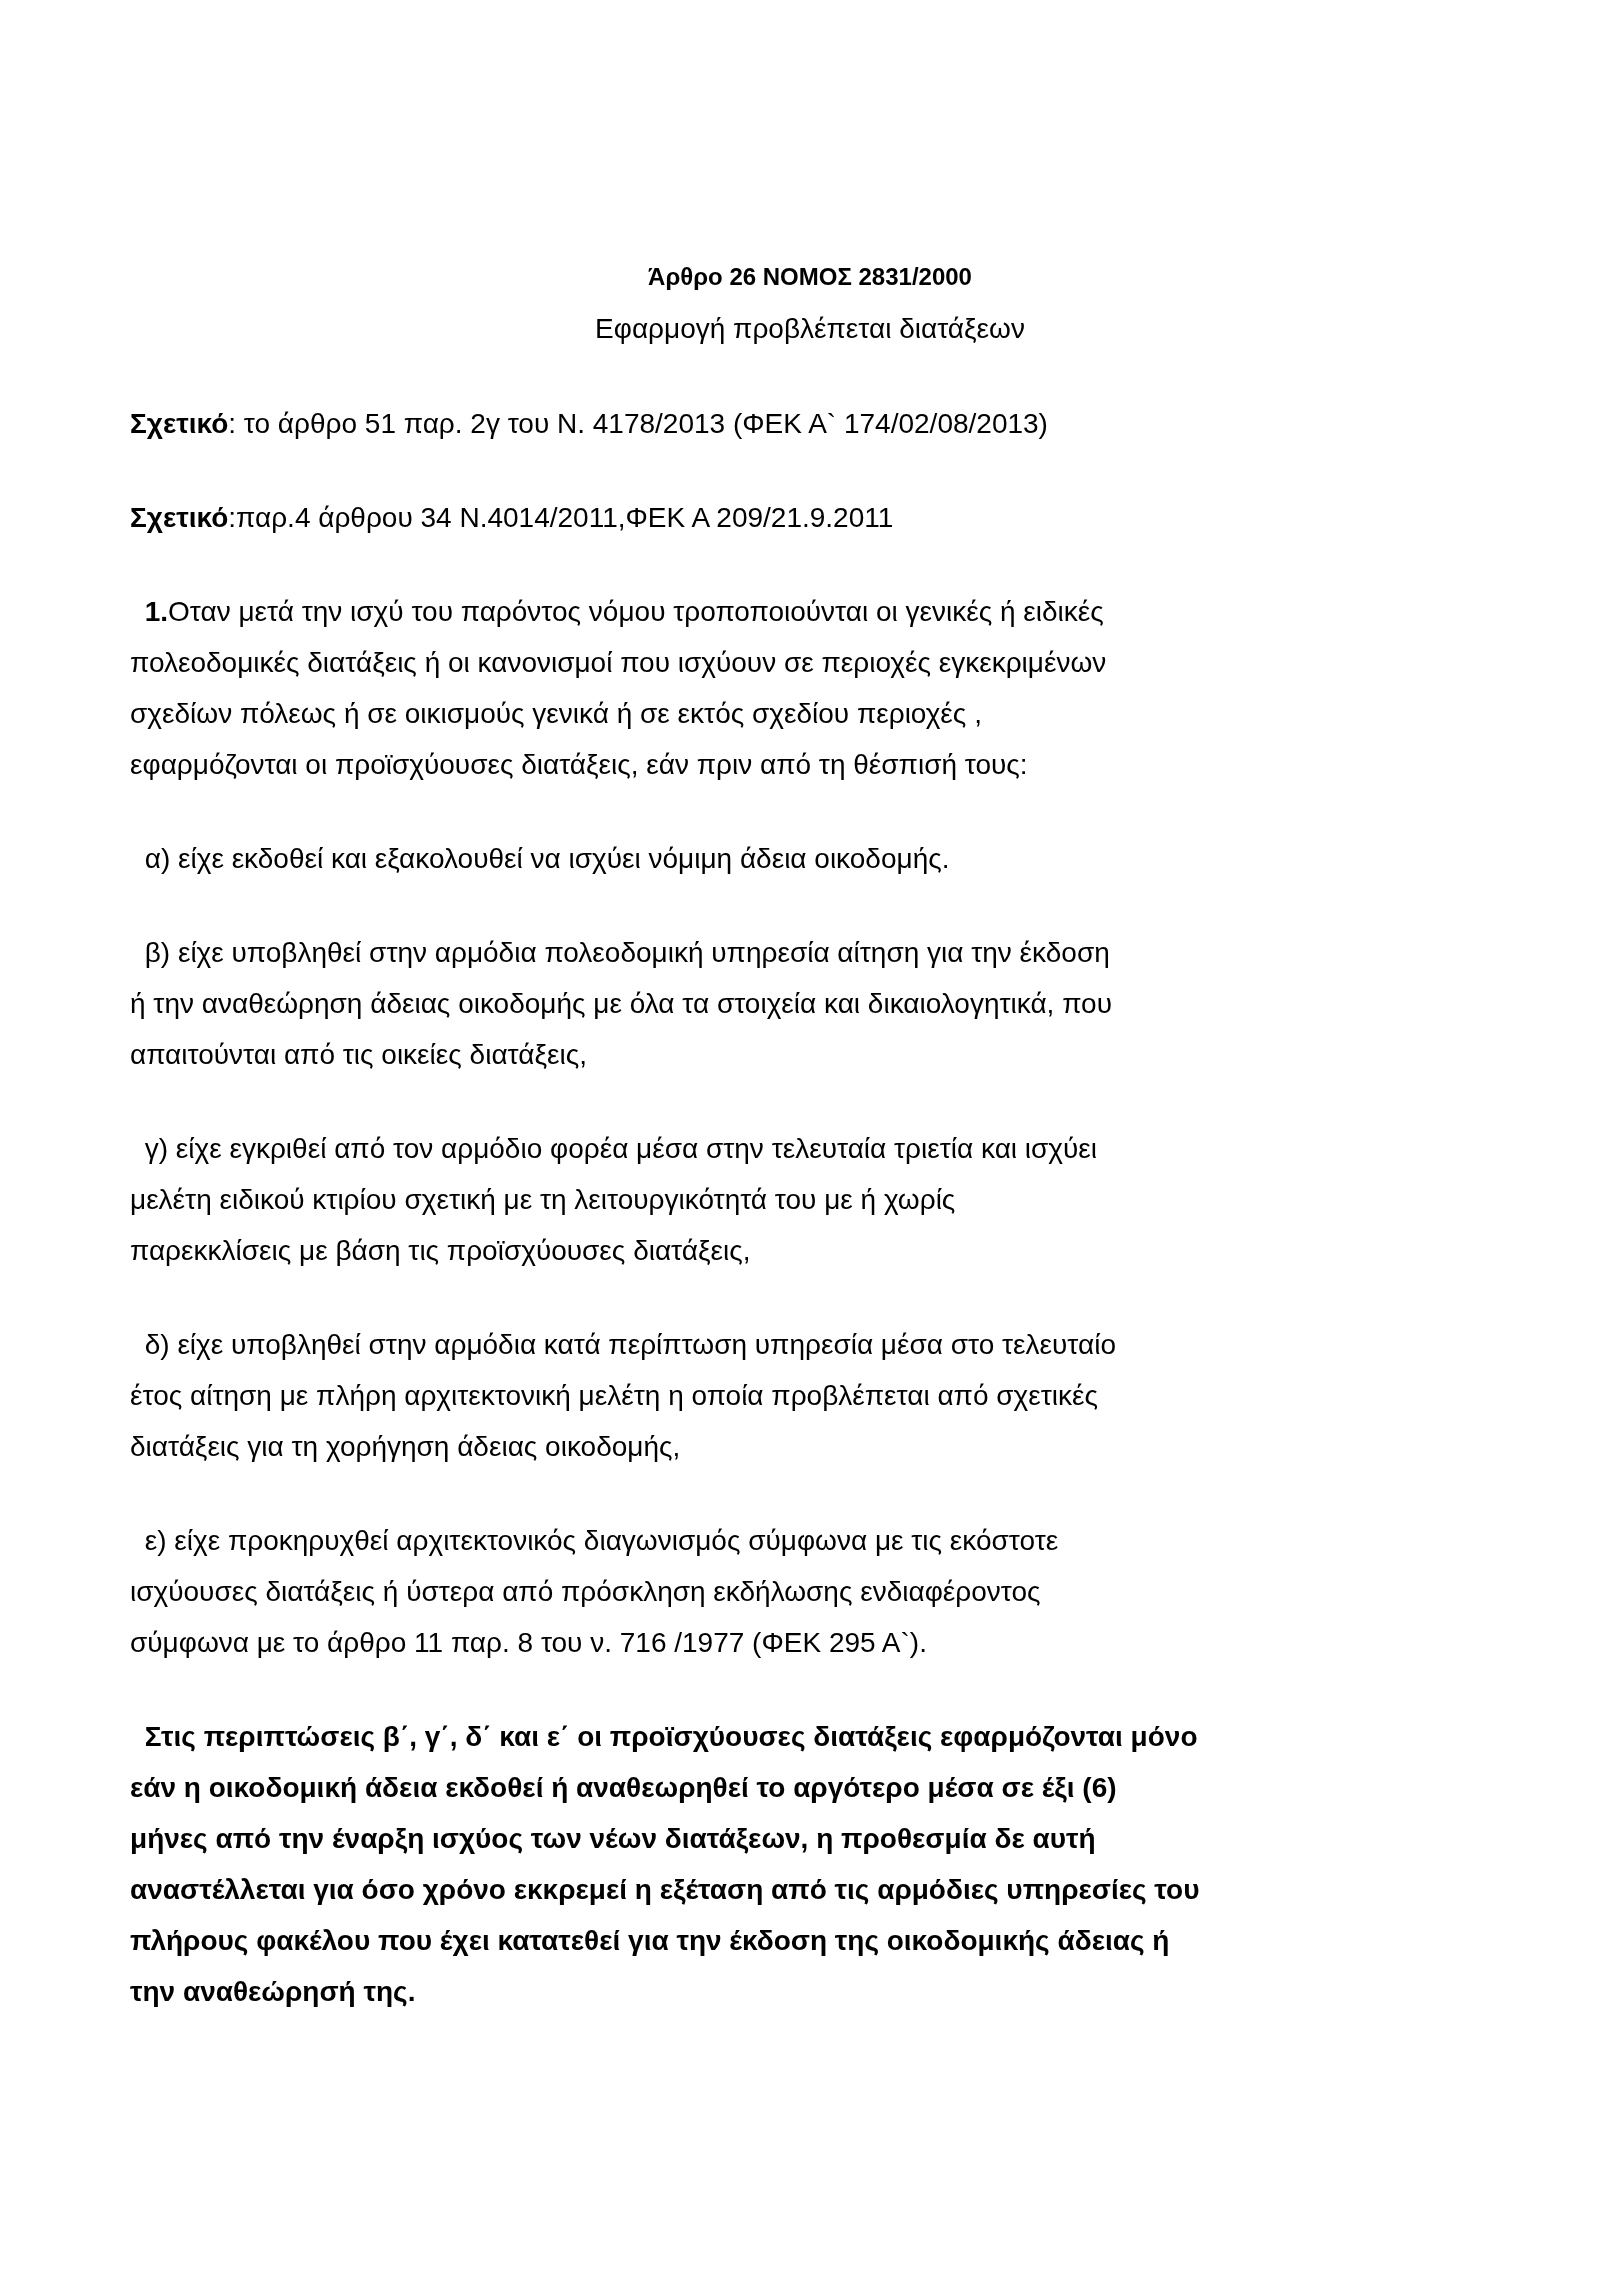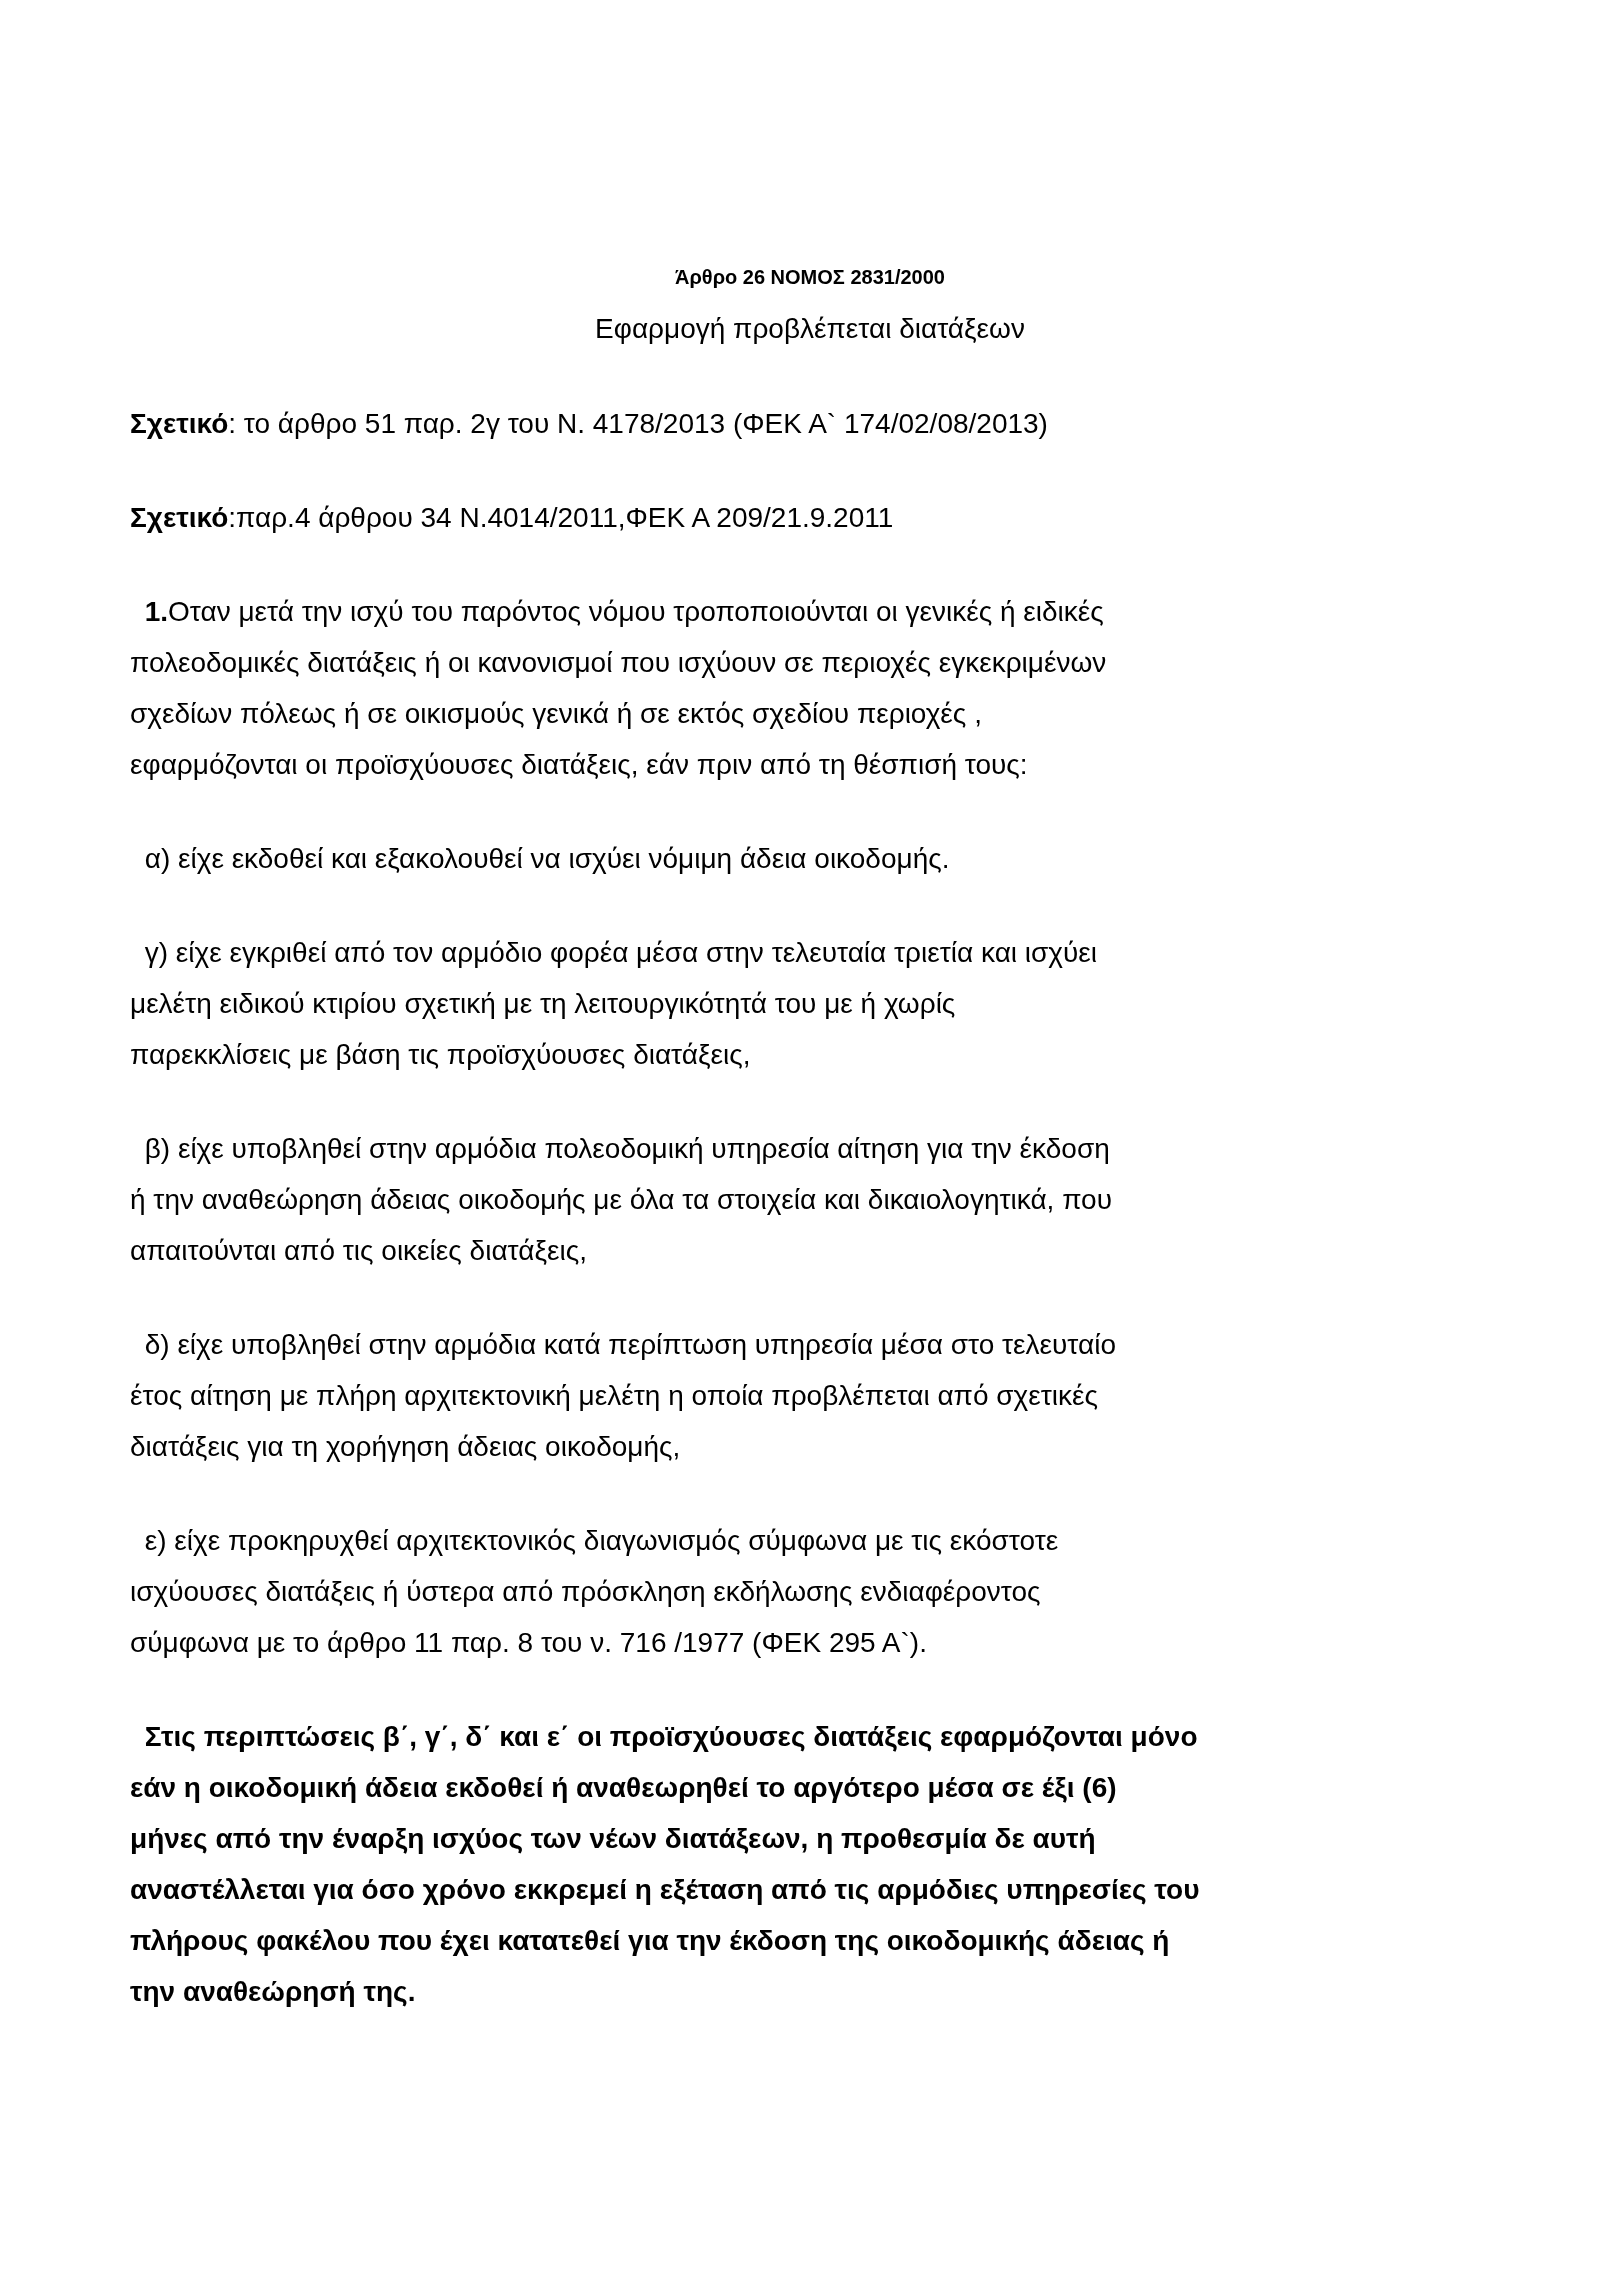--- a/index.html
+++ b/index.html
@@ -17,21 +17,21 @@
     color: #000000;
   }
   .content {
     position: absolute;
     left: 130px;
     top: 251px;
     width: 1360px;
   }
   .doc-title {
     text-align: center;
-    font-size: 20px;
+    font-size: 24px;
     font-weight: 700;
     line-height: 52px;
     margin: 0;
     white-space: pre-line;
   }
   .doc-subtitle {
     text-align: center;
     font-size: 28px;
     font-weight: 400;
     line-height: 52px;
@@ -71,27 +71,27 @@
 
     <p class="para"><span class="bold">Σχετικό</span><span>:παρ.4 άρθρου 34 Ν.4014/2011,ΦΕΚ Α 209/21.9.2011</span></p>
 
     <p class="para indent"><span class="bold">1.</span><span>Οταν μετά την ισχύ του παρόντος νόμου τροποποιούνται οι γενικές ή ειδικές
 πολεοδομικές διατάξεις ή οι κανονισμοί που ισχύουν σε περιοχές εγκεκριμένων
 σχεδίων πόλεως ή σε οικισμούς γενικά ή σε εκτός σχεδίου περιοχές ,
 εφαρμόζονται οι προϊσχύουσες διατάξεις, εάν πριν από τη θέσπισή τους:</span></p>
 
     <p class="para indent">α) είχε εκδοθεί και εξακολουθεί να ισχύει νόμιμη άδεια οικοδομής.</p>
 
+    <p class="para indent">β) είχε υποβληθεί στην αρμόδια πολεοδομική υπηρεσία αίτηση για την έκδοση
+ή την αναθεώρηση άδειας οικοδομής με όλα τα στοιχεία και δικαιολογητικά, που
+απαιτούνται από τις οικείες διατάξεις,</p>
+
     <p class="para indent">γ) είχε εγκριθεί από τον αρμόδιο φορέα μέσα στην τελευταία τριετία και ισχύει
 μελέτη ειδικού κτιρίου σχετική με τη λειτουργικότητά του με ή χωρίς
 παρεκκλίσεις με βάση τις προϊσχύουσες διατάξεις,</p>
-
-    <p class="para indent">β) είχε υποβληθεί στην αρμόδια πολεοδομική υπηρεσία αίτηση για την έκδοση
-ή την αναθεώρηση άδειας οικοδομής με όλα τα στοιχεία και δικαιολογητικά, που
-απαιτούνται από τις οικείες διατάξεις,</p>
 
     <p class="para indent">δ) είχε υποβληθεί στην αρμόδια κατά περίπτωση υπηρεσία μέσα στο τελευταίο
 έτος αίτηση με πλήρη αρχιτεκτονική μελέτη η οποία προβλέπεται από σχετικές
 διατάξεις για τη χορήγηση άδειας οικοδομής,</p>
 
     <p class="para indent">ε) είχε προκηρυχθεί αρχιτεκτονικός διαγωνισμός σύμφωνα με τις εκόστοτε
 ισχύουσες διατάξεις ή ύστερα από πρόσκληση εκδήλωσης ενδιαφέροντος
 σύμφωνα με το άρθρο 11 παρ. 8 του ν. 716 /1977 (ΦΕΚ 295 Α`).</p>
 
     <p class="para indent">Στις περιπτώσεις β΄, γ΄, δ΄ και ε΄ οι προϊσχύουσες διατάξεις εφαρμόζονται μόνο

